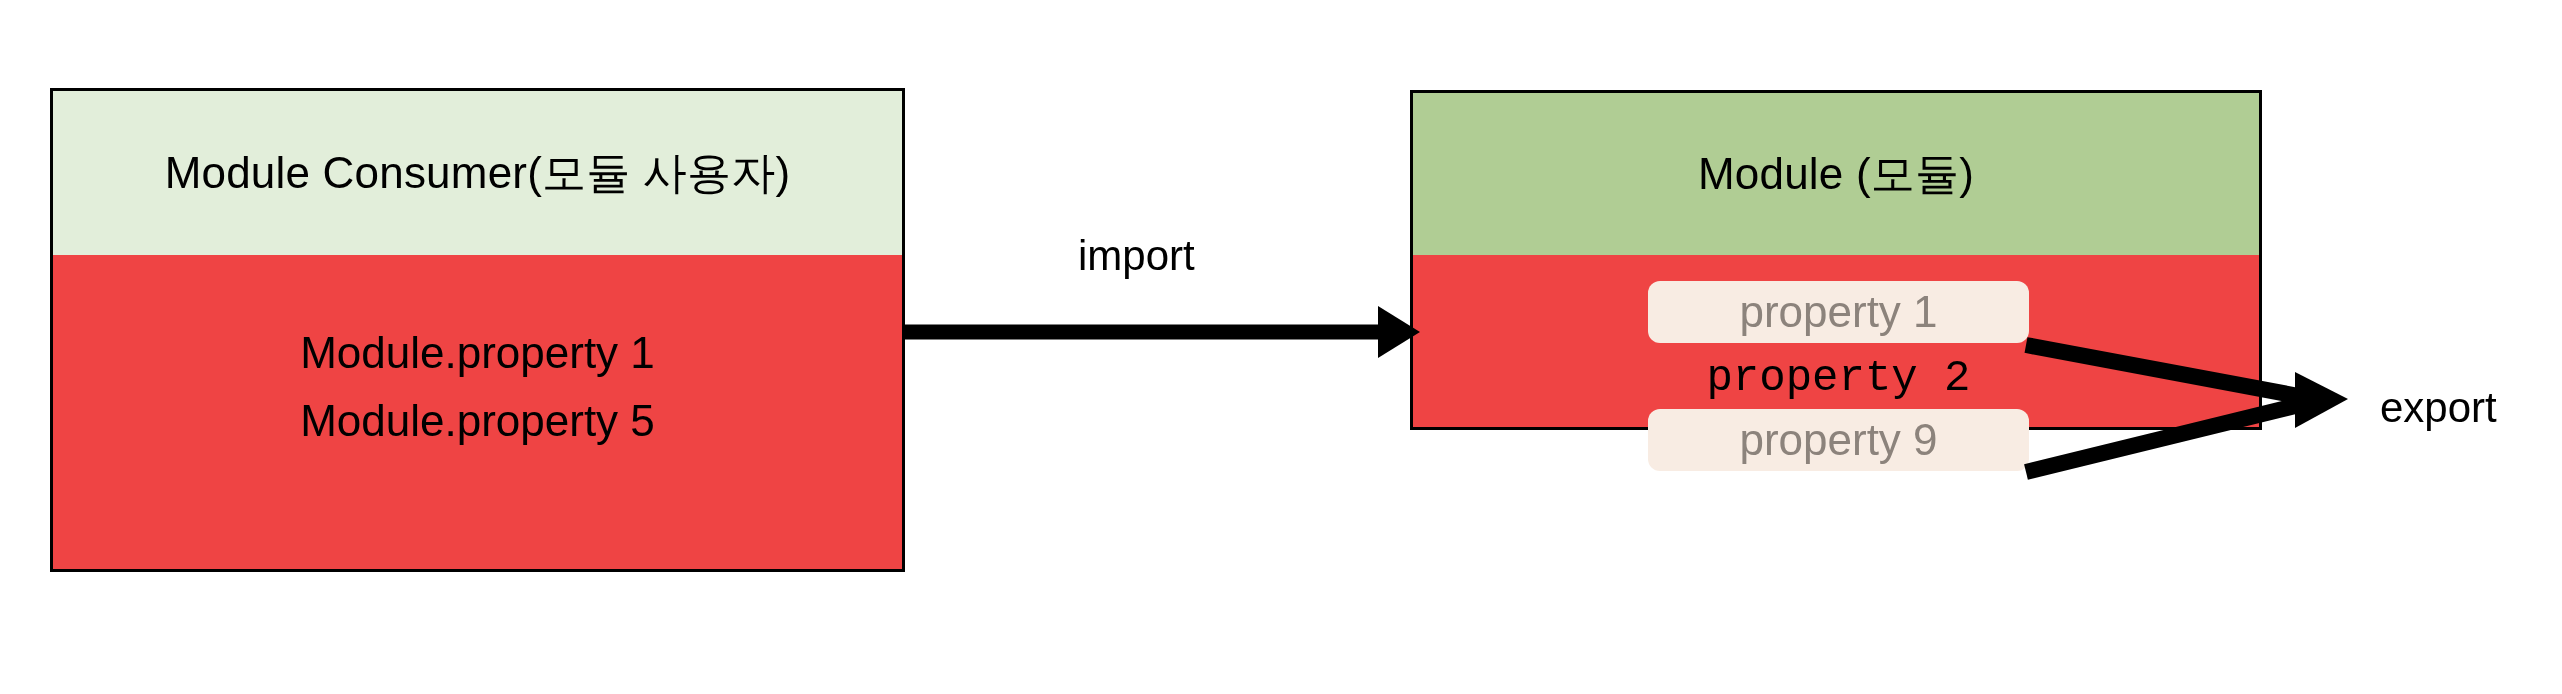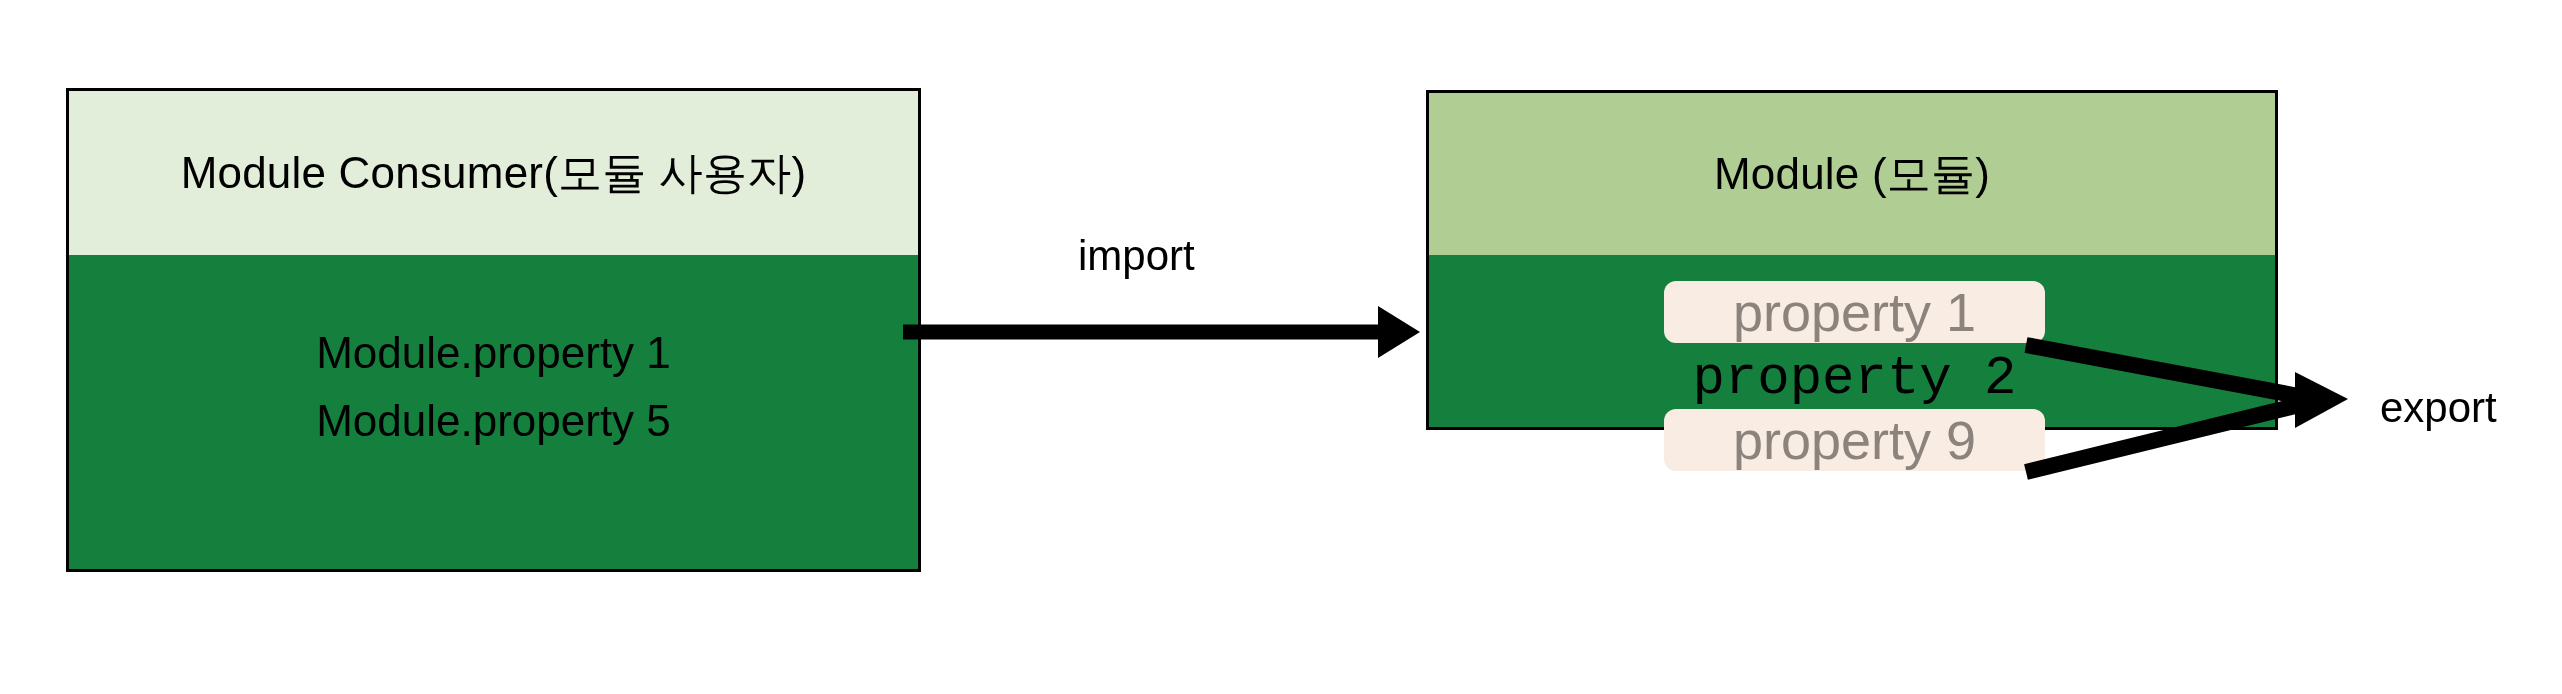--- a/index.html
+++ b/index.html
@@ -16,22 +16,21 @@
     height: 694px;
     background: #ffffff;
     overflow: hidden;
   }
 
   
   .node-box {
     position: absolute;
     box-sizing: border-box;
     border: 3px solid #000000;
-    background: #15803d;
-    margin-left: 16px;
+    background: #ef4444;
   }
   #consumer-box {
     left: 50px;
     top: 88px;
     width: 855px;
     height: 484px;
   }
   #module-box {
     left: 1410px;
     top: 90px;
@@ -89,21 +88,21 @@
 
   
   .prop-row {
     position: absolute;
     left: 235px;
     width: 381px;
     height: 62px;
     display: flex;
     align-items: center;
     justify-content: center;
-    font-size: 54px;
+    font-size: 44px;
     box-sizing: border-box;
   }
   .prop-row.exported {
     background: #f8ece3;
     border-radius: 12px;
     color: #8c837c;
   }
   .prop-row.plain {
     background: transparent;
     color: #000000;

